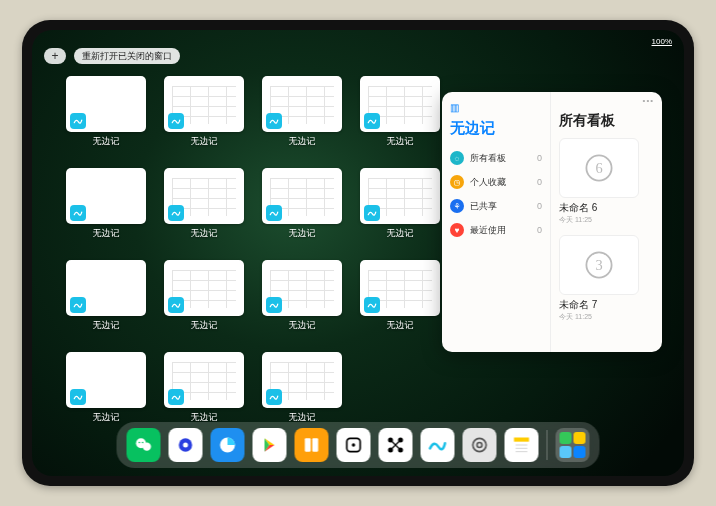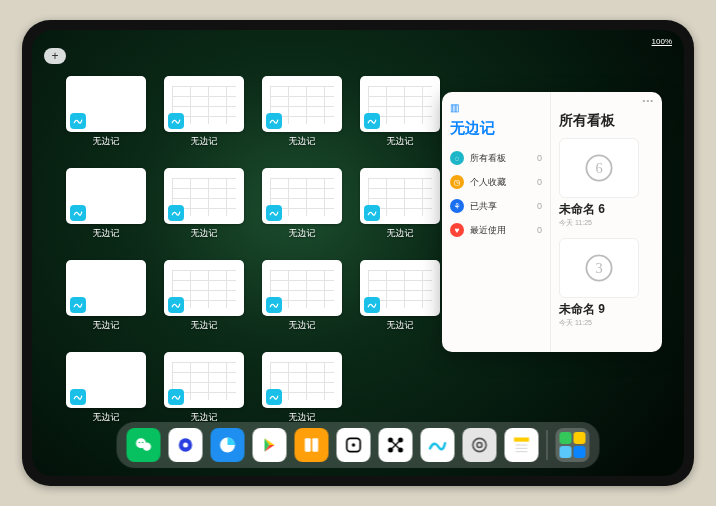--- a/index.html
+++ b/index.html
@@ -178,21 +178,21 @@
   }
   .board-preview {
     width: 80px; height: 60px;
     background: #fff;
     border: 1px solid #eee;
     border-radius: 6px;
     display: flex; align-items: center; justify-content: center;
     margin-bottom: 3px;
   }
   .board-preview svg { width: 36px; height: 36px; }
-  .board-name { font-size: 12px; font-weight: 700; color: #222; }
+  .board-name { font-size: 10px; font-weight: 400; color: #222; }
   .board-time { font-size: 7px; color: #aaa; }
 
   .dock {
     position: absolute;
     bottom: 8px;
     left: 50%;
     transform: translateX(-50%);
     height: 46px;
     background: rgba(255,255,255,.18);
     border-radius: 18px;
@@ -232,20 +232,23 @@
 <div class="device">
   <div class="screen">
 
     <div class="status-bar">
       <span></span>
       <span>100%</span>
     </div>
 
     <div class="topbar">
       <div class="plus-btn">+</div>
+      <div class="reopen-pill">
+        <span>重新打开已关闭的窗口</span>
+      </div>
     </div>
 
     <div class="grid" id="window-grid">
         <div class="thumb">
     <div class="thumb-card ">
       <div class="app-badge">
     <svg viewBox="0 0 24 24">
                 <path d="M3 16 Q8 6 13 14 T21 10" stroke="#fff" stroke-width="3" fill="none" stroke-linecap="round"></path>
               </svg>
   </div>
@@ -437,21 +440,21 @@
     <div class="board-name">未命名 6</div>
     <div class="board-time">今天 11:25</div>
             </div>
             <div class="board">
     <div class="board-preview">
       <svg viewBox="0 0 40 40">
                   <circle cx="20" cy="20" r="14" stroke="#bbb" stroke-width="2" fill="none"></circle>
                   <text x="20" y="26" text-anchor="middle" font-size="16" fill="#bbb" font-family="cursive">3</text>
                 </svg>
     </div>
-    <div class="board-name">未命名 9</div>
+    <div class="board-name">未命名 7</div>
     <div class="board-time">今天 11:25</div>
             </div>
           </div>
       </div>
     </div>
 
     <div class="dock" id="dock">
         <div class="dock-icon" style="background: rgb(7, 193, 96);">
           <svg viewBox="0 0 24 24">
             <circle cx="9" cy="10" r="6" fill="#fff"></circle>

